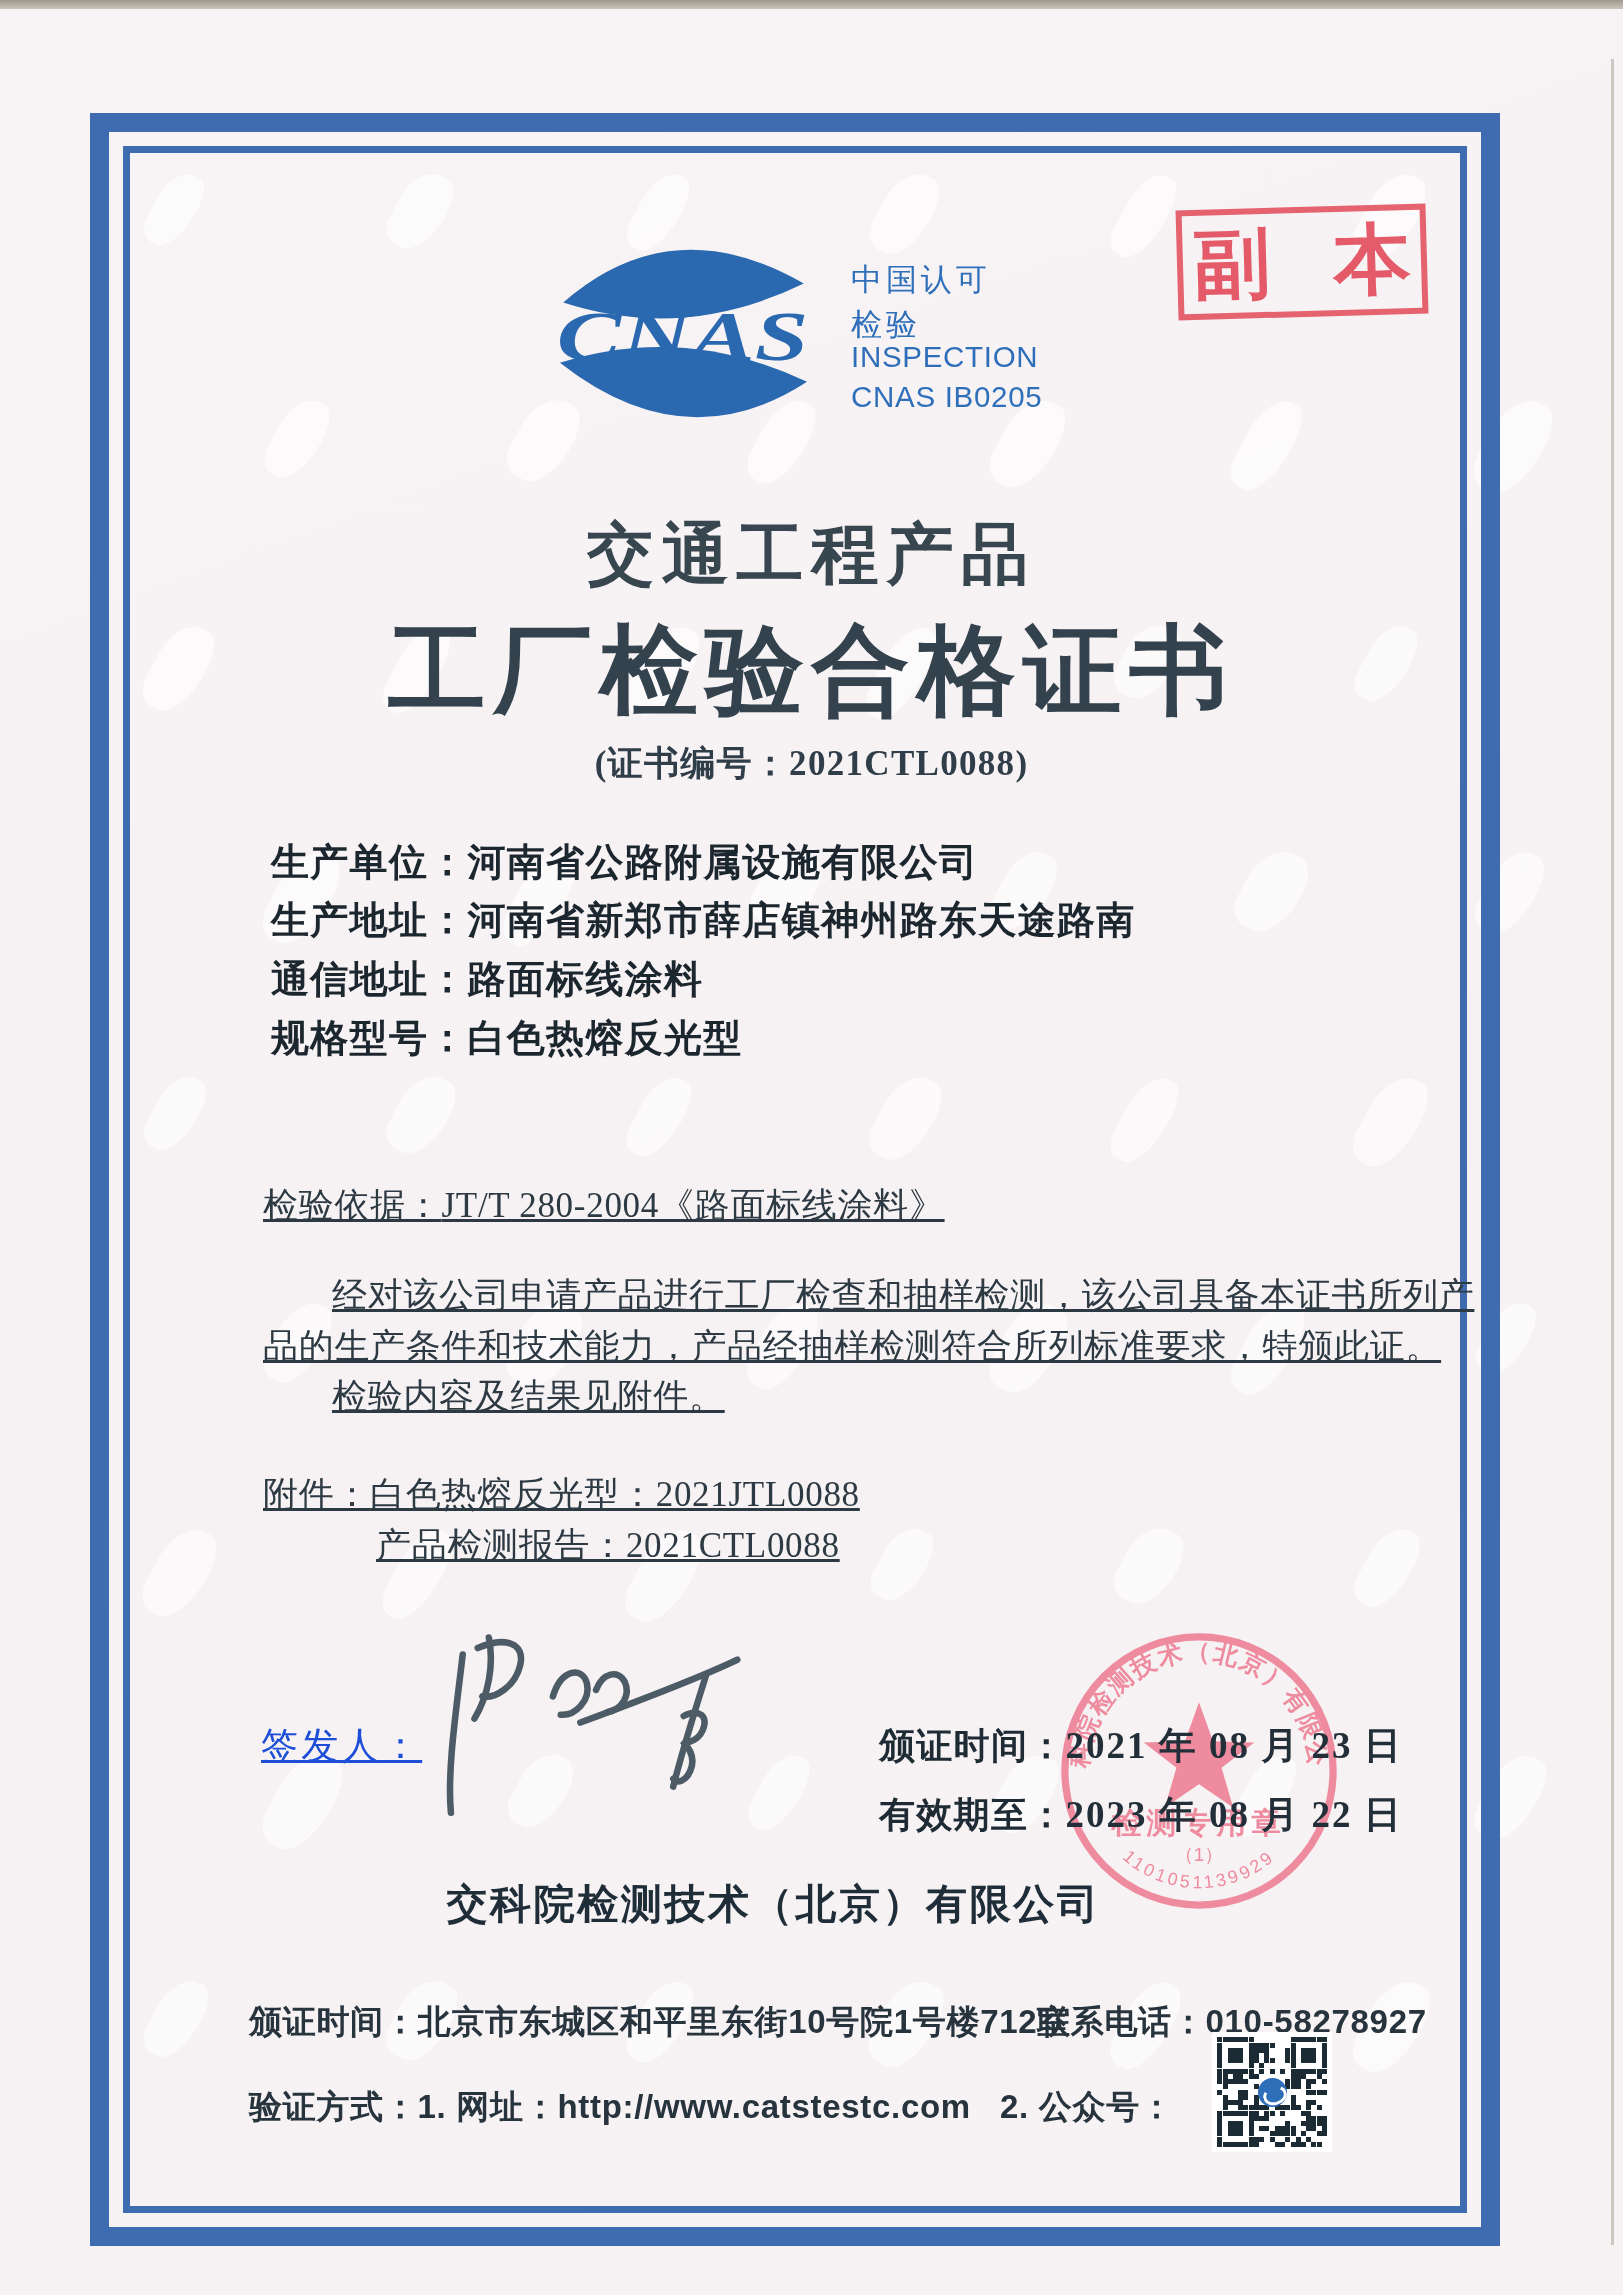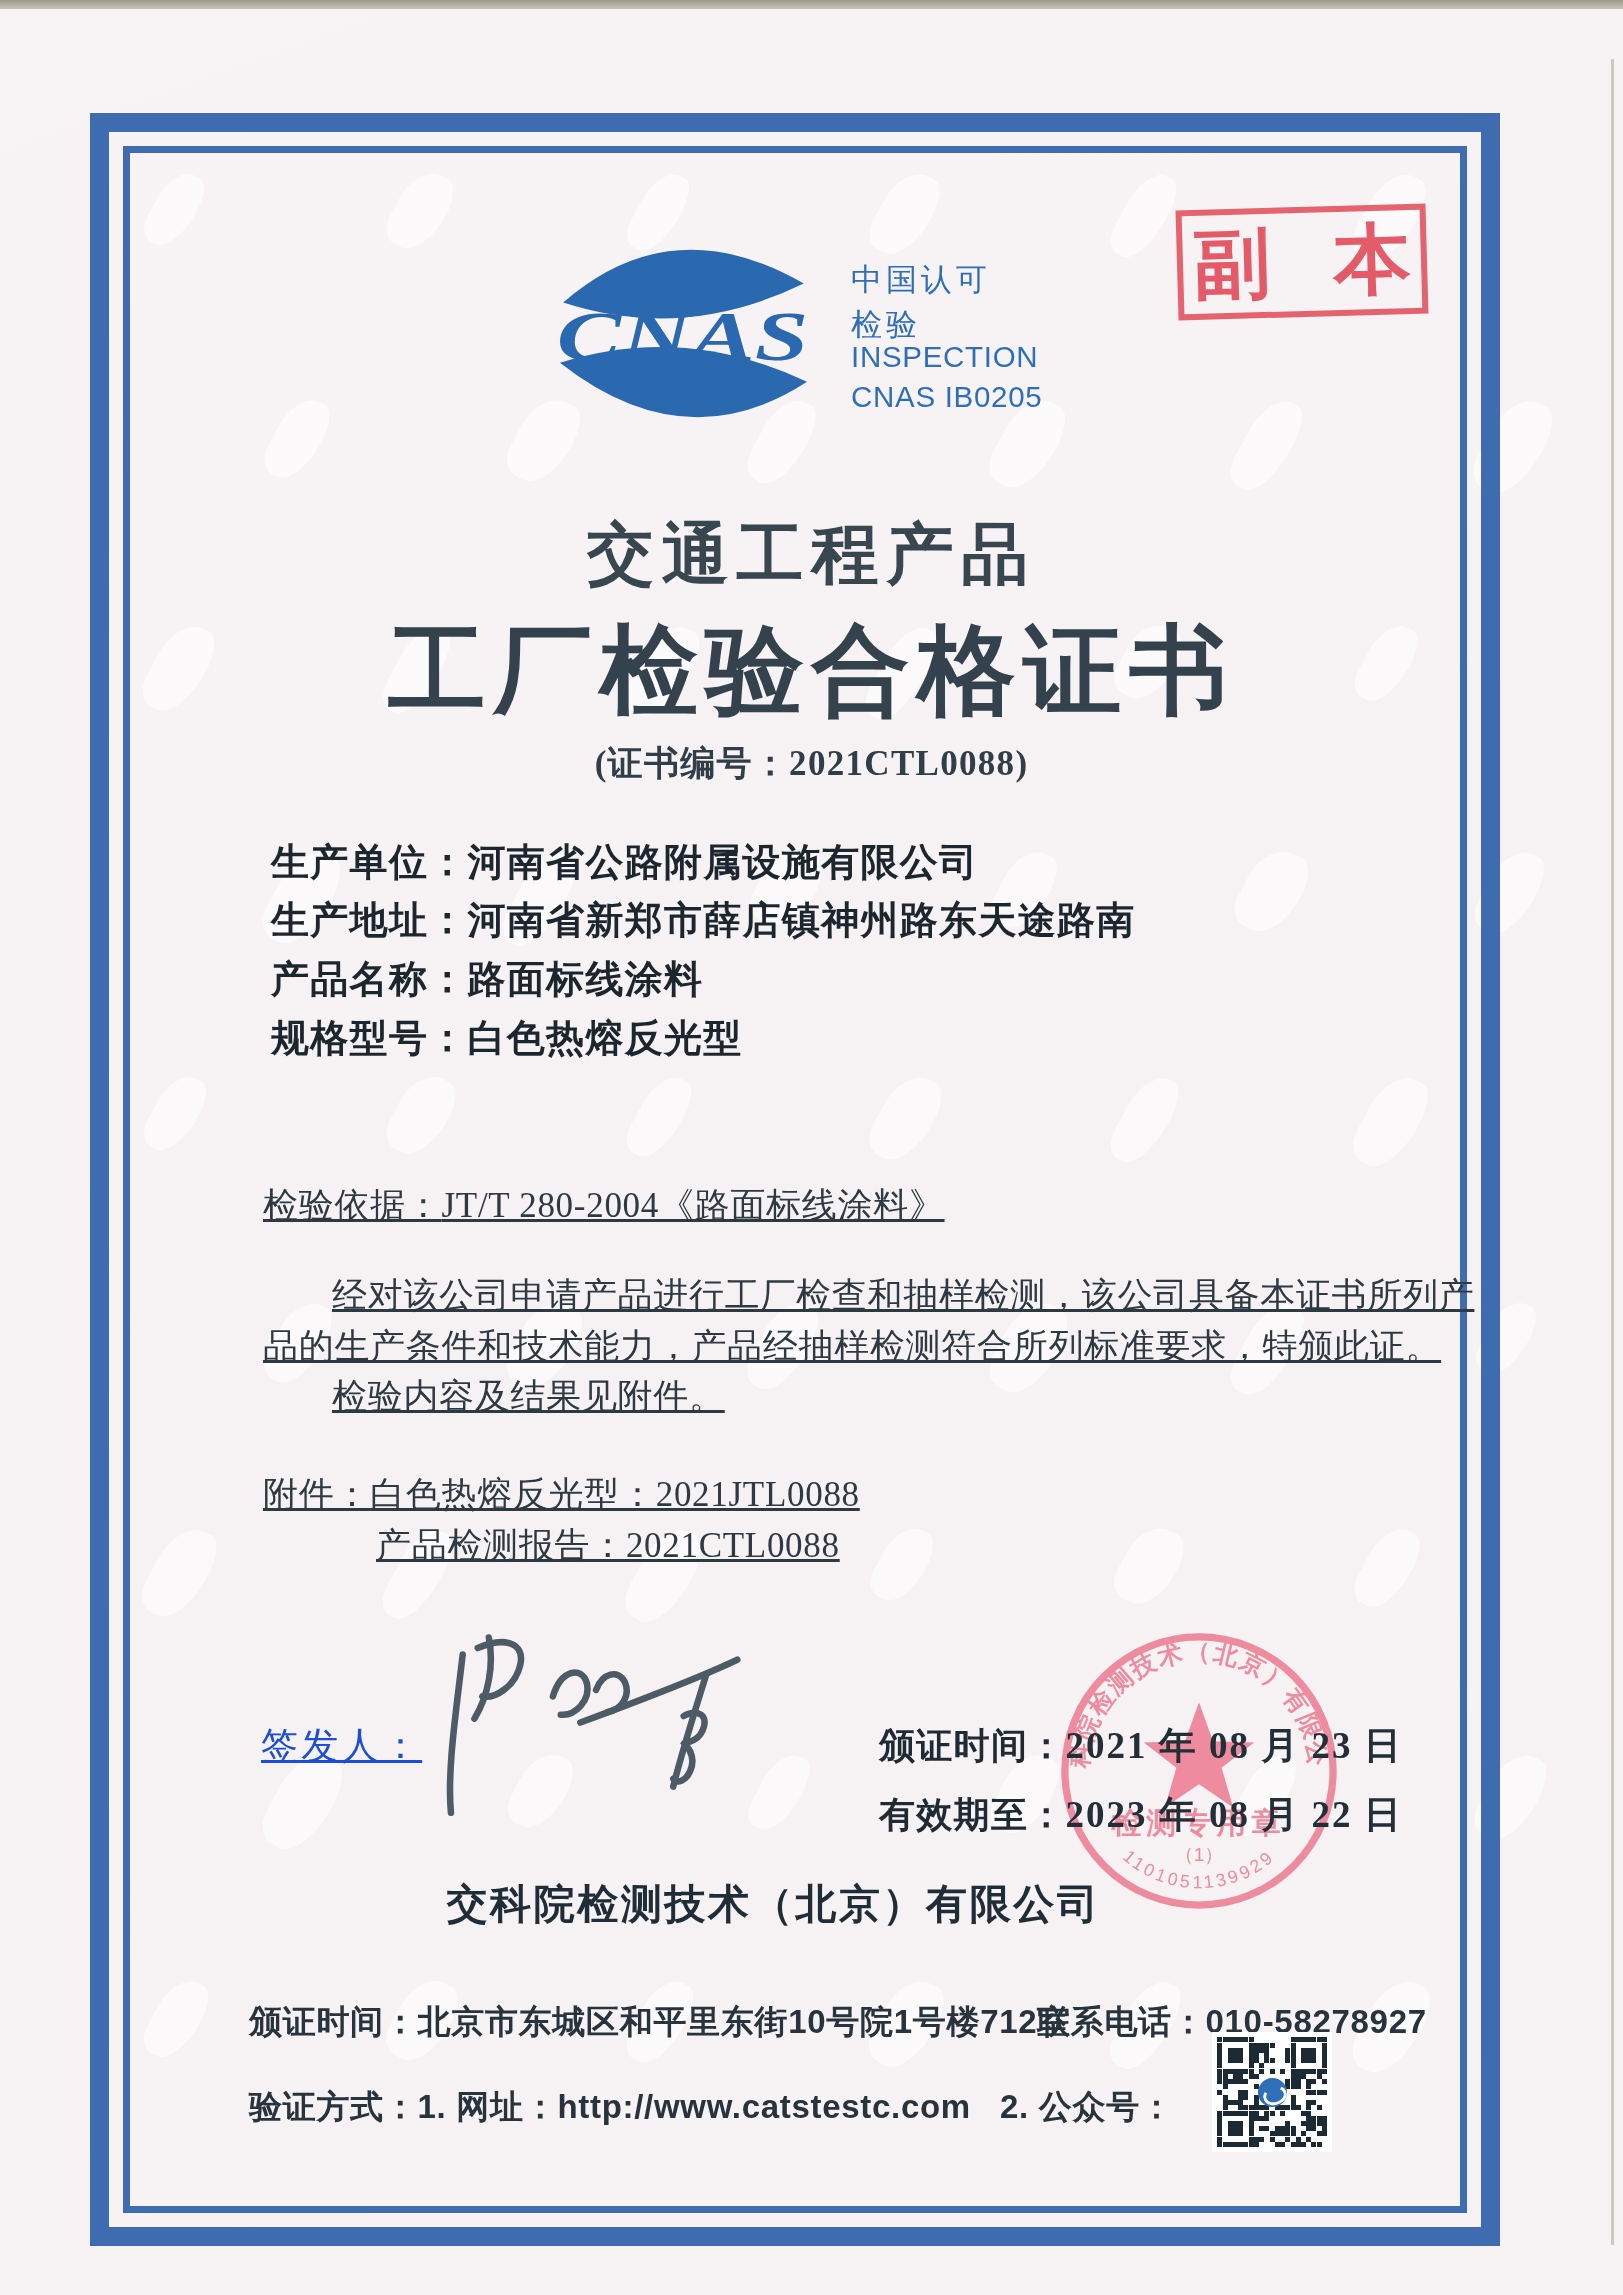--- a/index.html
+++ b/index.html
@@ -157,21 +157,21 @@
 <div class="abs copy-stamp">
   <span>副本</span>
 </div>
 
 <div class="abs center-col title1">交通工程产品</div>
 <div class="abs center-col title2">工厂检验合格证书</div>
 <div class="abs center-col cert-no">(证书编号：2021CTL0088)</div>
 
 <div class="abs field-row f0"><span>生产单位：</span><span>河南省公路附属设施有限公司</span></div>
 <div class="abs field-row f1"><span>生产地址：</span><span>河南省新郑市薛店镇神州路东天途路南</span></div>
-<div class="abs field-row f2"><span>产品名称：</span><span>路面标线涂料</span></div>
+<div class="abs field-row f2"><span>通信地址：</span><span>路面标线涂料</span></div>
 <div class="abs field-row f3"><span>规格型号：</span><span>白色热熔反光型</span></div>
 
 <div class="abs body-line song basis"><span>检验依据：</span><span>JT/T 280-2004《路面标线涂料》</span></div>
 <div class="abs body-line song p1">经对该公司申请产品进行工厂检查和抽样检测，该公司具备本证书所列产</div>
 <div class="abs body-line song p2">品的生产条件和技术能力，产品经抽样检测符合所列标准要求，特颁此证。</div>
 <div class="abs body-line song p3">检验内容及结果见附件。</div>
 
 <div class="abs body-line song att1"><span>附件：</span><span>白色热熔反光型：2021JTL0088</span></div>
 <div class="abs body-line song att2"><span>产品检测报告：2021CTL0088</span></div>
 

